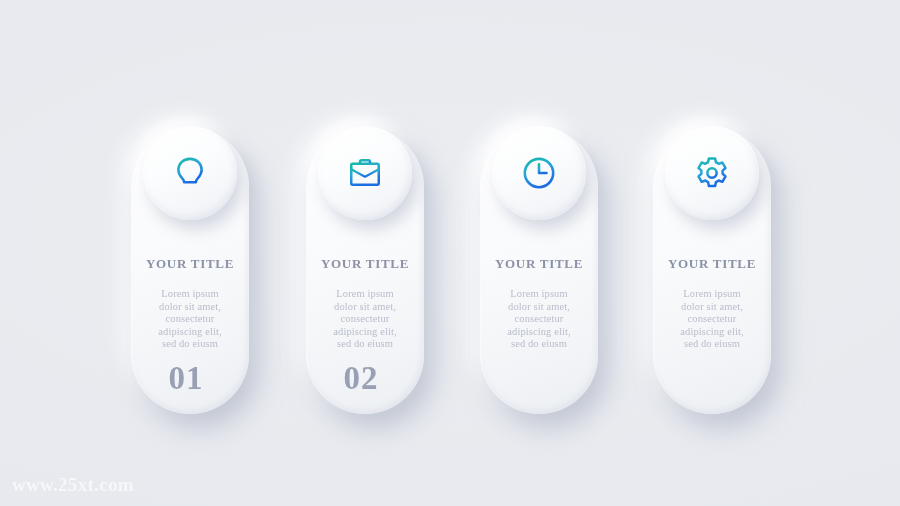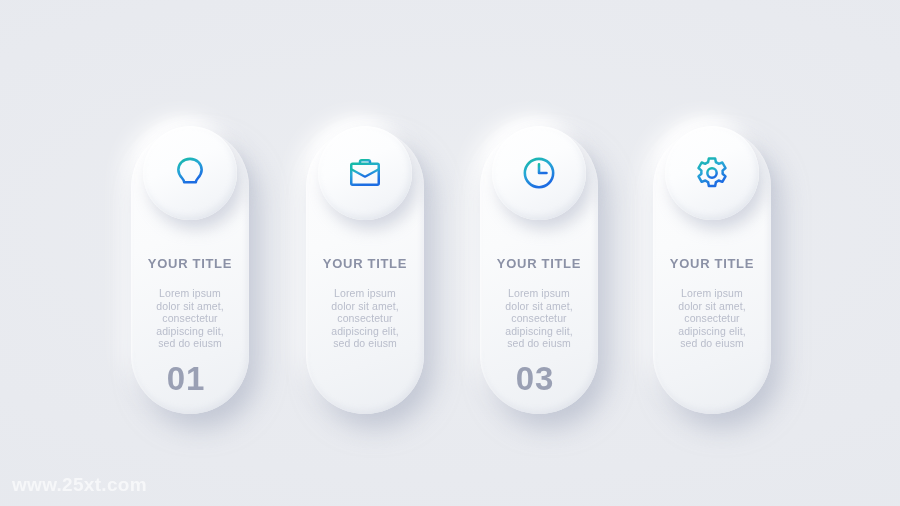--- a/index.html
+++ b/index.html
@@ -12,20 +12,21 @@
     overflow: hidden;
     background: #e9ebf0;
     font-family: "Liberation Sans", sans-serif;
     position: relative;
   }
 
   #stage {
     position: absolute;
     inset: 0;
     background: radial-gradient(ellipse 120% 90% at 50% 45%, #ebedf1 0%, #e8eaef 55%, #e5e8ed 100%);
+    font-family: Liberation Serif, serif;
   }
 
   
   #cards {
     position: absolute;
     left: 0;
     top: 0;
     width: 900px;
     height: 506px;
   }
@@ -166,41 +167,41 @@
           <path d="M18 13 v-2.4 a2 2 0 0 1 2-2 h8 a2 2 0 0 1 2 2 V13" fill="none" stroke="url(#g2)" stroke-width="3" stroke-linecap="round" stroke-linejoin="round"></path>
           <rect x="7.5" y="13" width="33" height="25" rx="1.6" fill="none" stroke="url(#g2)" stroke-width="3" stroke-linejoin="round"></rect>
           <path d="M7.5 19.5 L24 28.5 L40.5 19.5" fill="none" stroke="url(#g2)" stroke-width="2.6" stroke-linejoin="round" stroke-linecap="round"></path>
           <line x1="24" y1="28.5" x2="24" y2="32.6" stroke="url(#g2)" stroke-width="2.6" stroke-linecap="round"></line>
         </svg>
       </div>
       <div class="card-body">
         <div class="card-title">YOUR TITLE</div>
         <div class="card-desc">Lorem ipsum dolor sit amet, consectetur adipiscing elit, sed do eiusm</div>
       </div>
+      <div class="card-number">02</div>
     </div>
 
     <div class="card card-3">
       <div class="icon-head">
         <svg class="icon-glyph" viewBox="0 0 48 48">
           <defs>
             <linearGradient id="g3" x1="0" y1="0" x2="0.45" y2="1">
               <stop offset="0%" stop-color="#16bba4"></stop>
               <stop offset="45%" stop-color="#27a8d6"></stop>
               <stop offset="100%" stop-color="#1d6de2"></stop>
             </linearGradient>
           </defs>
           <circle cx="24" cy="24" r="17" fill="none" stroke="url(#g3)" stroke-width="3.1"></circle>
           <path d="M24 13.5 V24 H33" fill="none" stroke="url(#g3)" stroke-width="3.1" stroke-linecap="round" stroke-linejoin="round"></path>
         </svg>
       </div>
       <div class="card-body">
         <div class="card-title">YOUR TITLE</div>
         <div class="card-desc">Lorem ipsum dolor sit amet, consectetur adipiscing elit, sed do eiusm</div>
       </div>
-      <div class="card-number">03</div>
     </div>
 
     <div class="card card-4">
       <div class="icon-head">
         <svg class="icon-glyph" viewBox="0 0 48 48">
           <defs>
             <linearGradient id="g4" x1="0" y1="0" x2="0.45" y2="1">
               <stop offset="0%" stop-color="#16bba4"></stop>
               <stop offset="45%" stop-color="#27a8d6"></stop>
               <stop offset="100%" stop-color="#1d6de2"></stop>

